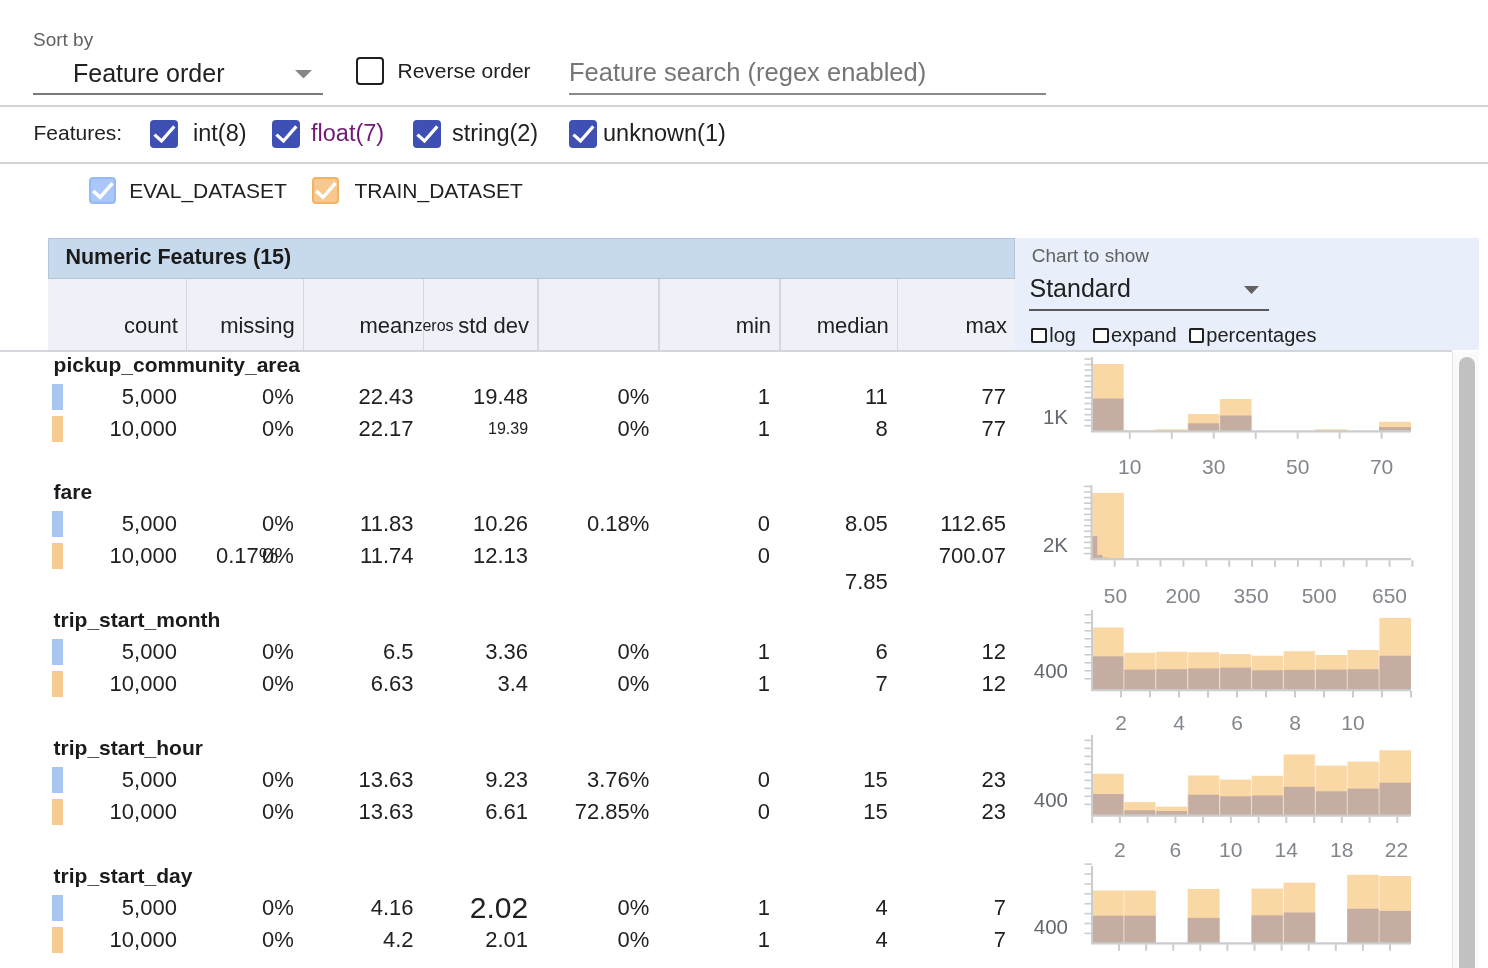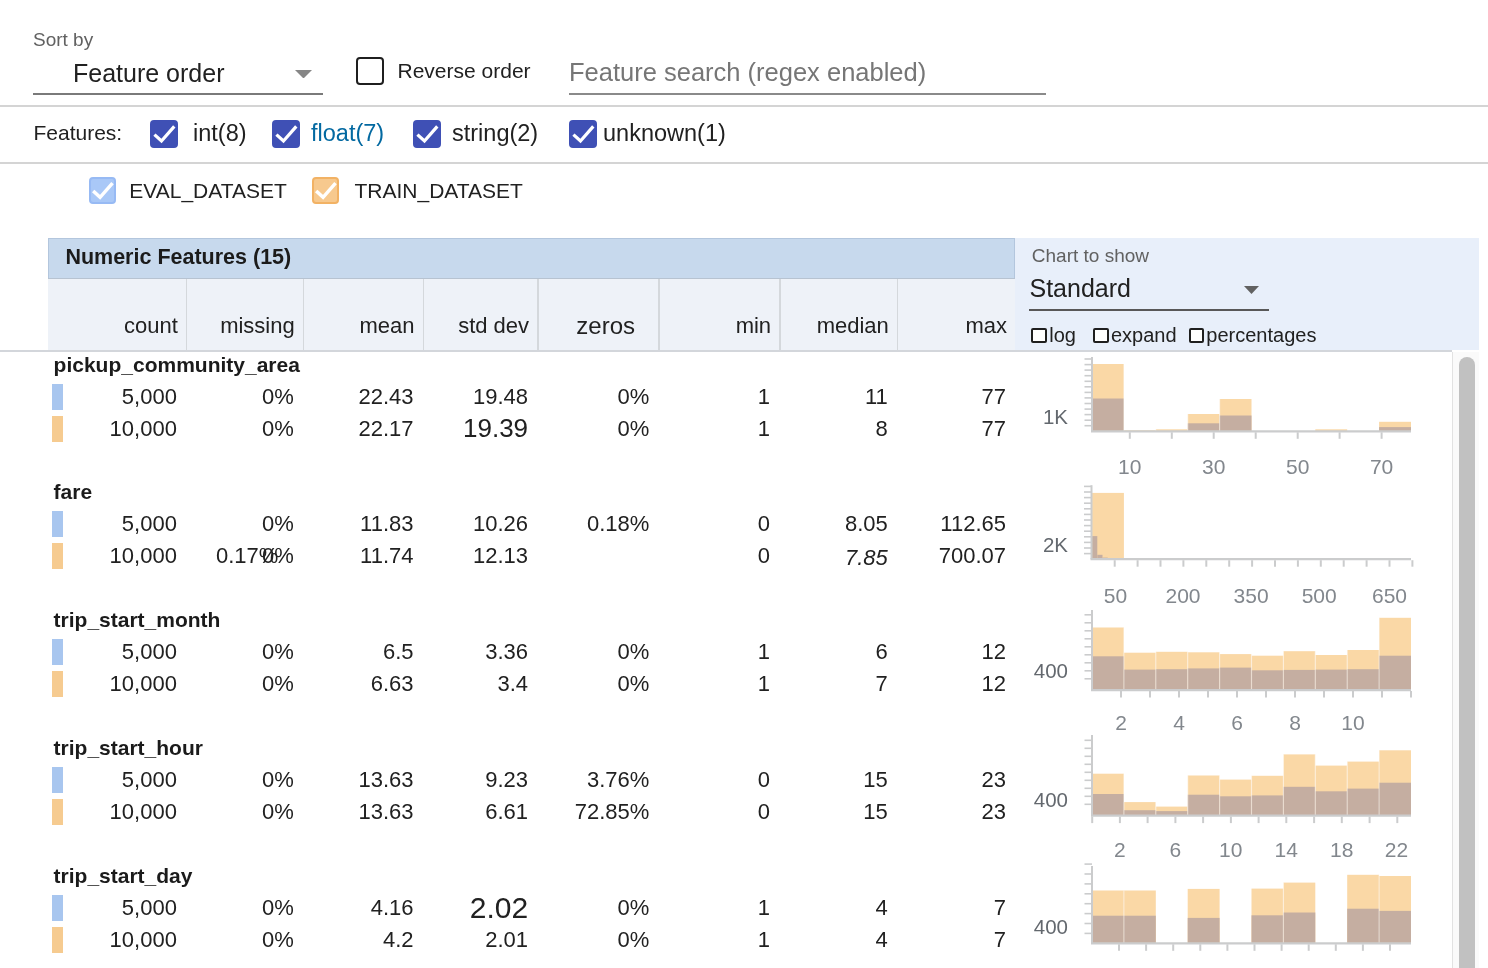--- a/index.html
+++ b/index.html
@@ -23,21 +23,21 @@
 <div class="t" style="font-size:21px;line-height:24px;color:#212121;top:120.6px;left:33.5px;white-space:nowrap;">Features:</div>
 <div class="r" style="left:150px;top:119.5px;width:28px;height:28px;background:#3f50b5;border:2px solid #3f50b5;border-radius:4px;box-sizing:border-box;"></div>
 <svg class="r" style="left:150px;top:119.5px" width="28" height="28" viewBox="0 0 28 28">
       <polyline points="5.6000000000000005,15.680000000000001 11.479999999999999,21.0 23.24,7.5600000000000005" fill="none" stroke="#fff" stroke-width="3.2" stroke-linecap="square"></polyline>
     </svg>
 <div class="t" style="font-size:23.5px;line-height:27px;color:#212121;top:119.5px;left:193px;white-space:nowrap;">int(8)</div>
 <div class="r" style="left:272px;top:119.5px;width:28px;height:28px;background:#3f50b5;border:2px solid #3f50b5;border-radius:4px;box-sizing:border-box;"></div>
 <svg class="r" style="left:272px;top:119.5px" width="28" height="28" viewBox="0 0 28 28">
       <polyline points="5.6000000000000005,15.680000000000001 11.479999999999999,21.0 23.24,7.5600000000000005" fill="none" stroke="#fff" stroke-width="3.2" stroke-linecap="square"></polyline>
     </svg>
-<div class="t" style="font-size:23.5px;line-height:27px;color:#0369a1;top:119.5px;left:311px;white-space:nowrap;">float(7)</div>
+<div class="t" style="font-size:23.5px;line-height:27px;color:#701a75;top:119.5px;left:311px;white-space:nowrap;">float(7)</div>
 <div class="r" style="left:412.6px;top:119.5px;width:28px;height:28px;background:#3f50b5;border:2px solid #3f50b5;border-radius:4px;box-sizing:border-box;"></div>
 <svg class="r" style="left:412.6px;top:119.5px" width="28" height="28" viewBox="0 0 28 28">
       <polyline points="5.6000000000000005,15.680000000000001 11.479999999999999,21.0 23.24,7.5600000000000005" fill="none" stroke="#fff" stroke-width="3.2" stroke-linecap="square"></polyline>
     </svg>
 <div class="t" style="font-size:23.5px;line-height:27px;color:#212121;top:119.5px;left:452px;white-space:nowrap;">string(2)</div>
 <div class="r" style="left:568.5px;top:119.5px;width:28px;height:28px;background:#3f50b5;border:2px solid #3f50b5;border-radius:4px;box-sizing:border-box;"></div>
 <svg class="r" style="left:568.5px;top:119.5px" width="28" height="28" viewBox="0 0 28 28">
       <polyline points="5.6000000000000005,15.680000000000001 11.479999999999999,21.0 23.24,7.5600000000000005" fill="none" stroke="#fff" stroke-width="3.2" stroke-linecap="square"></polyline>
     </svg>
 <div class="t" style="font-size:23.5px;line-height:27px;color:#212121;top:119.5px;left:603px;white-space:nowrap;">unknown(1)</div>
@@ -60,21 +60,21 @@
 <div class="r" style="left:302.7px;top:278.8px;width:1.5px;height:71.2px;background:#d4d8dc;"></div>
 <div class="r" style="left:422.5px;top:278.8px;width:1.5px;height:71.2px;background:#d4d8dc;"></div>
 <div class="r" style="left:537.1px;top:278.8px;width:1.5px;height:71.2px;background:#d4d8dc;"></div>
 <div class="r" style="left:658.3px;top:278.8px;width:1.5px;height:71.2px;background:#d4d8dc;"></div>
 <div class="r" style="left:779.1px;top:278.8px;width:1.5px;height:71.2px;background:#d4d8dc;"></div>
 <div class="r" style="left:896.8px;top:278.8px;width:1.5px;height:71.2px;background:#d4d8dc;"></div>
 <div class="t" style="font-size:22px;line-height:25px;color:#212121;top:313.0px;left:-242.1px;width:420px;text-align:right;">count</div>
 <div class="t" style="font-size:22px;line-height:25px;color:#212121;top:313.0px;left:-125.30000000000001px;width:420px;text-align:right;">missing</div>
 <div class="t" style="font-size:22px;line-height:25px;color:#212121;top:313.0px;left:-5.5px;width:420px;text-align:right;">mean</div>
 <div class="t" style="font-size:22px;line-height:25px;color:#212121;top:313.0px;left:109.10000000000002px;width:420px;text-align:right;">std dev</div>
-<div class="t" style="font-size:24px;line-height:25px;color:#212121;top:313.0px;left:215px;width:420px;text-align:right;">zeros</div>
+<div class="t" style="font-size:16px;line-height:25px;color:#212121;top:313.0px;left:224px;width:420px;text-align:center;">zeros</div>
 <div class="t" style="font-size:22px;line-height:25px;color:#212121;top:313.0px;left:351.1px;width:420px;text-align:right;">min</div>
 <div class="t" style="font-size:22px;line-height:25px;color:#212121;top:313.0px;left:468.79999999999995px;width:420px;text-align:right;">median</div>
 <div class="t" style="font-size:22px;line-height:25px;color:#212121;top:313.0px;left:587px;width:420px;text-align:right;">max</div>
 <div class="r" style="left:0px;top:350px;width:1451.5px;height:2px;background:#d3d6db;"></div>
 <div class="r" style="left:1014.5px;top:237.8px;width:464.5px;height:112.2px;background:#e8effa;"></div>
 <div class="t" style="font-size:19px;line-height:22px;color:#616161;top:244.5px;left:1031.8px;white-space:nowrap;">Chart to show</div>
 <div class="t" style="font-size:25px;line-height:29px;color:#212121;top:274.0px;left:1029.5px;white-space:nowrap;">Standard</div>
 <svg class="r" style="left:1244.0px;top:285.7px" width="15" height="8" viewBox="0 0 15 8">
       <polygon points="0,0 15,0 7.5,8" fill="#616161"></polygon>
     </svg>
@@ -92,21 +92,21 @@
 <div class="t" style="font-size:22px;line-height:25px;color:#212121;top:384.1px;left:-126.30000000000001px;width:420px;text-align:right;">0%</div>
 <div class="t" style="font-size:22px;line-height:25px;color:#212121;top:384.1px;left:-6.5px;width:420px;text-align:right;">22.43</div>
 <div class="t" style="font-size:22px;line-height:25px;color:#212121;top:384.1px;left:108.10000000000002px;width:420px;text-align:right;">19.48</div>
 <div class="t" style="font-size:22px;line-height:25px;color:#212121;top:384.1px;left:229.29999999999995px;width:420px;text-align:right;">0%</div>
 <div class="t" style="font-size:22px;line-height:25px;color:#212121;top:384.1px;left:350.1px;width:420px;text-align:right;">1</div>
 <div class="t" style="font-size:22px;line-height:25px;color:#212121;top:384.1px;left:467.79999999999995px;width:420px;text-align:right;">11</div>
 <div class="t" style="font-size:22px;line-height:25px;color:#212121;top:384.1px;left:586px;width:420px;text-align:right;">77</div>
 <div class="t" style="font-size:22px;line-height:25px;color:#212121;top:416.2px;left:-243.1px;width:420px;text-align:right;">10,000</div>
 <div class="t" style="font-size:22px;line-height:25px;color:#212121;top:416.2px;left:-126.30000000000001px;width:420px;text-align:right;">0%</div>
 <div class="t" style="font-size:22px;line-height:25px;color:#212121;top:416.2px;left:-6.5px;width:420px;text-align:right;">22.17</div>
-<div class="t" style="font-size:26px;line-height:25px;color:#212121;top:416.2px;left:108.10000000000002px;width:420px;text-align:right;">19.39</div>
+<div class="t" style="font-size:16px;line-height:25px;color:#212121;top:416.2px;left:108.10000000000002px;width:420px;text-align:right;">19.39</div>
 <div class="t" style="font-size:22px;line-height:25px;color:#212121;top:416.2px;left:229.29999999999995px;width:420px;text-align:right;">0%</div>
 <div class="t" style="font-size:22px;line-height:25px;color:#212121;top:416.2px;left:350.1px;width:420px;text-align:right;">1</div>
 <div class="t" style="font-size:22px;line-height:25px;color:#212121;top:416.2px;left:467.79999999999995px;width:420px;text-align:right;">8</div>
 <div class="t" style="font-size:22px;line-height:25px;color:#212121;top:416.2px;left:586px;width:420px;text-align:right;">77</div>
 <div class="t" style="font-size:21px;line-height:24px;color:#1b1b1b;top:479.5px;font-weight:bold;left:53.6px;white-space:nowrap;">fare</div>
 <div class="r" style="left:52.2px;top:510.6px;width:11.3px;height:26px;background:#a8c6ef;"></div>
 <div class="r" style="left:52.2px;top:542.6px;width:11.3px;height:26px;background:#f6cb90;"></div>
 <div class="t" style="font-size:22px;line-height:25px;color:#212121;top:511.1px;left:-243.1px;width:420px;text-align:right;">5,000</div>
 <div class="t" style="font-size:22px;line-height:25px;color:#212121;top:511.1px;left:-126.30000000000001px;width:420px;text-align:right;">0%</div>
 <div class="t" style="font-size:22px;line-height:25px;color:#212121;top:511.1px;left:-6.5px;width:420px;text-align:right;">11.83</div>
@@ -114,21 +114,21 @@
 <div class="t" style="font-size:22px;line-height:25px;color:#212121;top:511.1px;left:229.29999999999995px;width:420px;text-align:right;">0.18%</div>
 <div class="t" style="font-size:22px;line-height:25px;color:#212121;top:511.1px;left:350.1px;width:420px;text-align:right;">0</div>
 <div class="t" style="font-size:22px;line-height:25px;color:#212121;top:511.1px;left:467.79999999999995px;width:420px;text-align:right;">8.05</div>
 <div class="t" style="font-size:22px;line-height:25px;color:#212121;top:511.1px;left:586px;width:420px;text-align:right;">112.65</div>
 <div class="t" style="font-size:22px;line-height:25px;color:#212121;top:543.2px;left:-243.1px;width:420px;text-align:right;">10,000</div>
 <div class="t" style="font-size:22px;line-height:25px;color:#212121;top:543.2px;left:-126.30000000000001px;width:420px;text-align:right;">0%</div>
 <div class="t" style="font-size:22px;line-height:25px;color:#212121;top:543.2px;left:-6.5px;width:420px;text-align:right;">11.74</div>
 <div class="t" style="font-size:22px;line-height:25px;color:#212121;top:543.2px;left:108.10000000000002px;width:420px;text-align:right;">12.13</div>
 <div class="t" style="font-size:22px;line-height:25px;color:#212121;top:543.2px;left:216px;width:420px;">0.17%</div>
 <div class="t" style="font-size:22px;line-height:25px;color:#212121;top:543.2px;left:350.1px;width:420px;text-align:right;">0</div>
-<div class="t" style="font-size:22px;line-height:25px;color:#212121;top:545px;left:467.79999999999995px;width:420px;text-align:right;font-style:italic;">7.85</div>
+<div class="t" style="font-size:22px;line-height:25px;color:#212121;top:569px;left:467.79999999999995px;width:420px;text-align:right;">7.85</div>
 <div class="t" style="font-size:22px;line-height:25px;color:#212121;top:543.2px;left:586px;width:420px;text-align:right;">700.07</div>
 <div class="t" style="font-size:21px;line-height:24px;color:#1b1b1b;top:607.5px;font-weight:bold;left:53.6px;white-space:nowrap;">trip_start_month</div>
 <div class="r" style="left:52.2px;top:638.6px;width:11.3px;height:26px;background:#a8c6ef;"></div>
 <div class="r" style="left:52.2px;top:670.6px;width:11.3px;height:26px;background:#f6cb90;"></div>
 <div class="t" style="font-size:22px;line-height:25px;color:#212121;top:639.1px;left:-243.1px;width:420px;text-align:right;">5,000</div>
 <div class="t" style="font-size:22px;line-height:25px;color:#212121;top:639.1px;left:-126.30000000000001px;width:420px;text-align:right;">0%</div>
 <div class="t" style="font-size:22px;line-height:25px;color:#212121;top:639.1px;left:-6.5px;width:420px;text-align:right;">6.5</div>
 <div class="t" style="font-size:22px;line-height:25px;color:#212121;top:639.1px;left:108.10000000000002px;width:420px;text-align:right;">3.36</div>
 <div class="t" style="font-size:22px;line-height:25px;color:#212121;top:639.1px;left:229.29999999999995px;width:420px;text-align:right;">0%</div>
 <div class="t" style="font-size:22px;line-height:25px;color:#212121;top:639.1px;left:350.1px;width:420px;text-align:right;">1</div>

